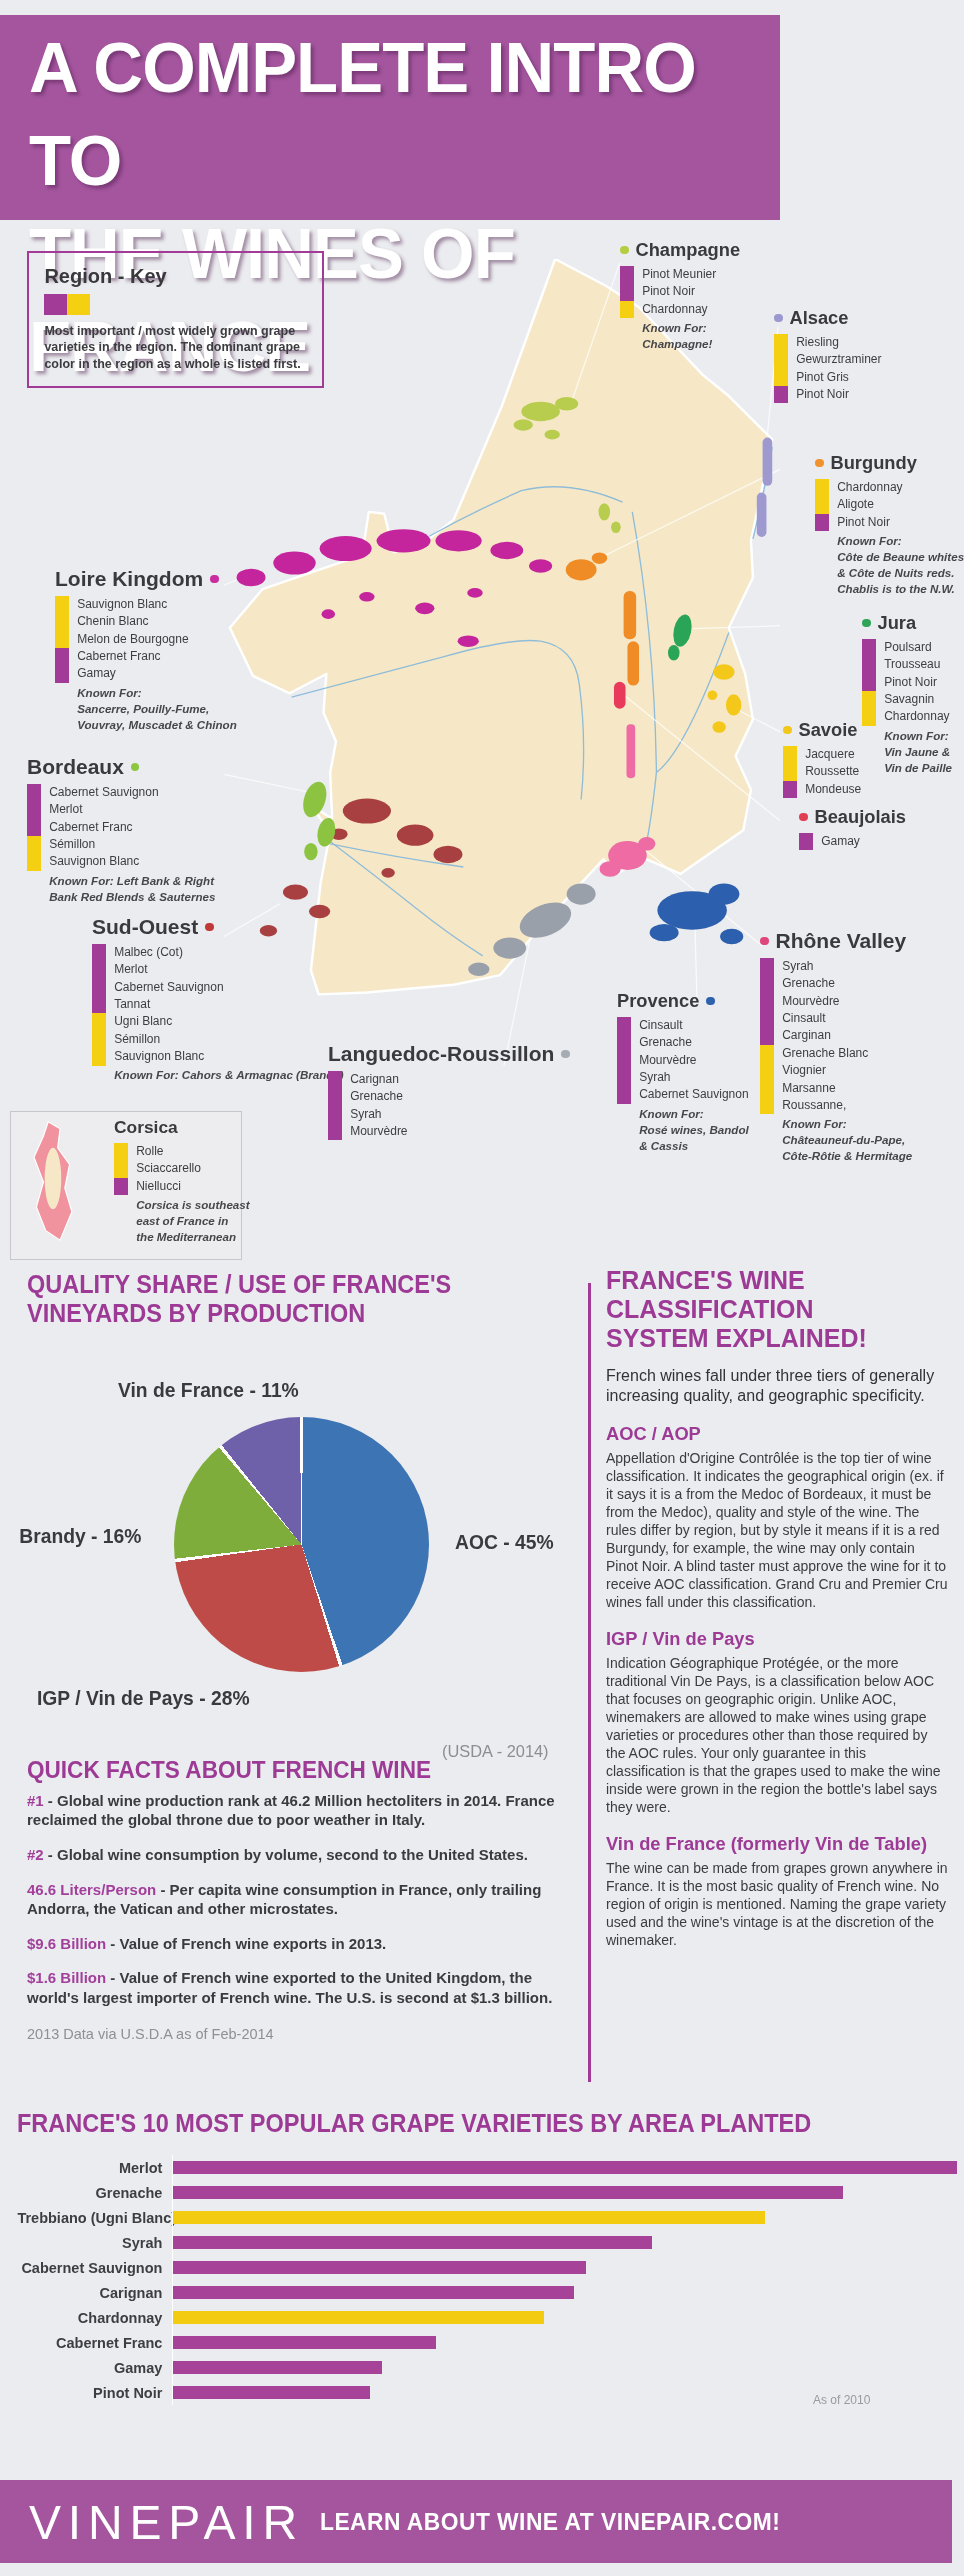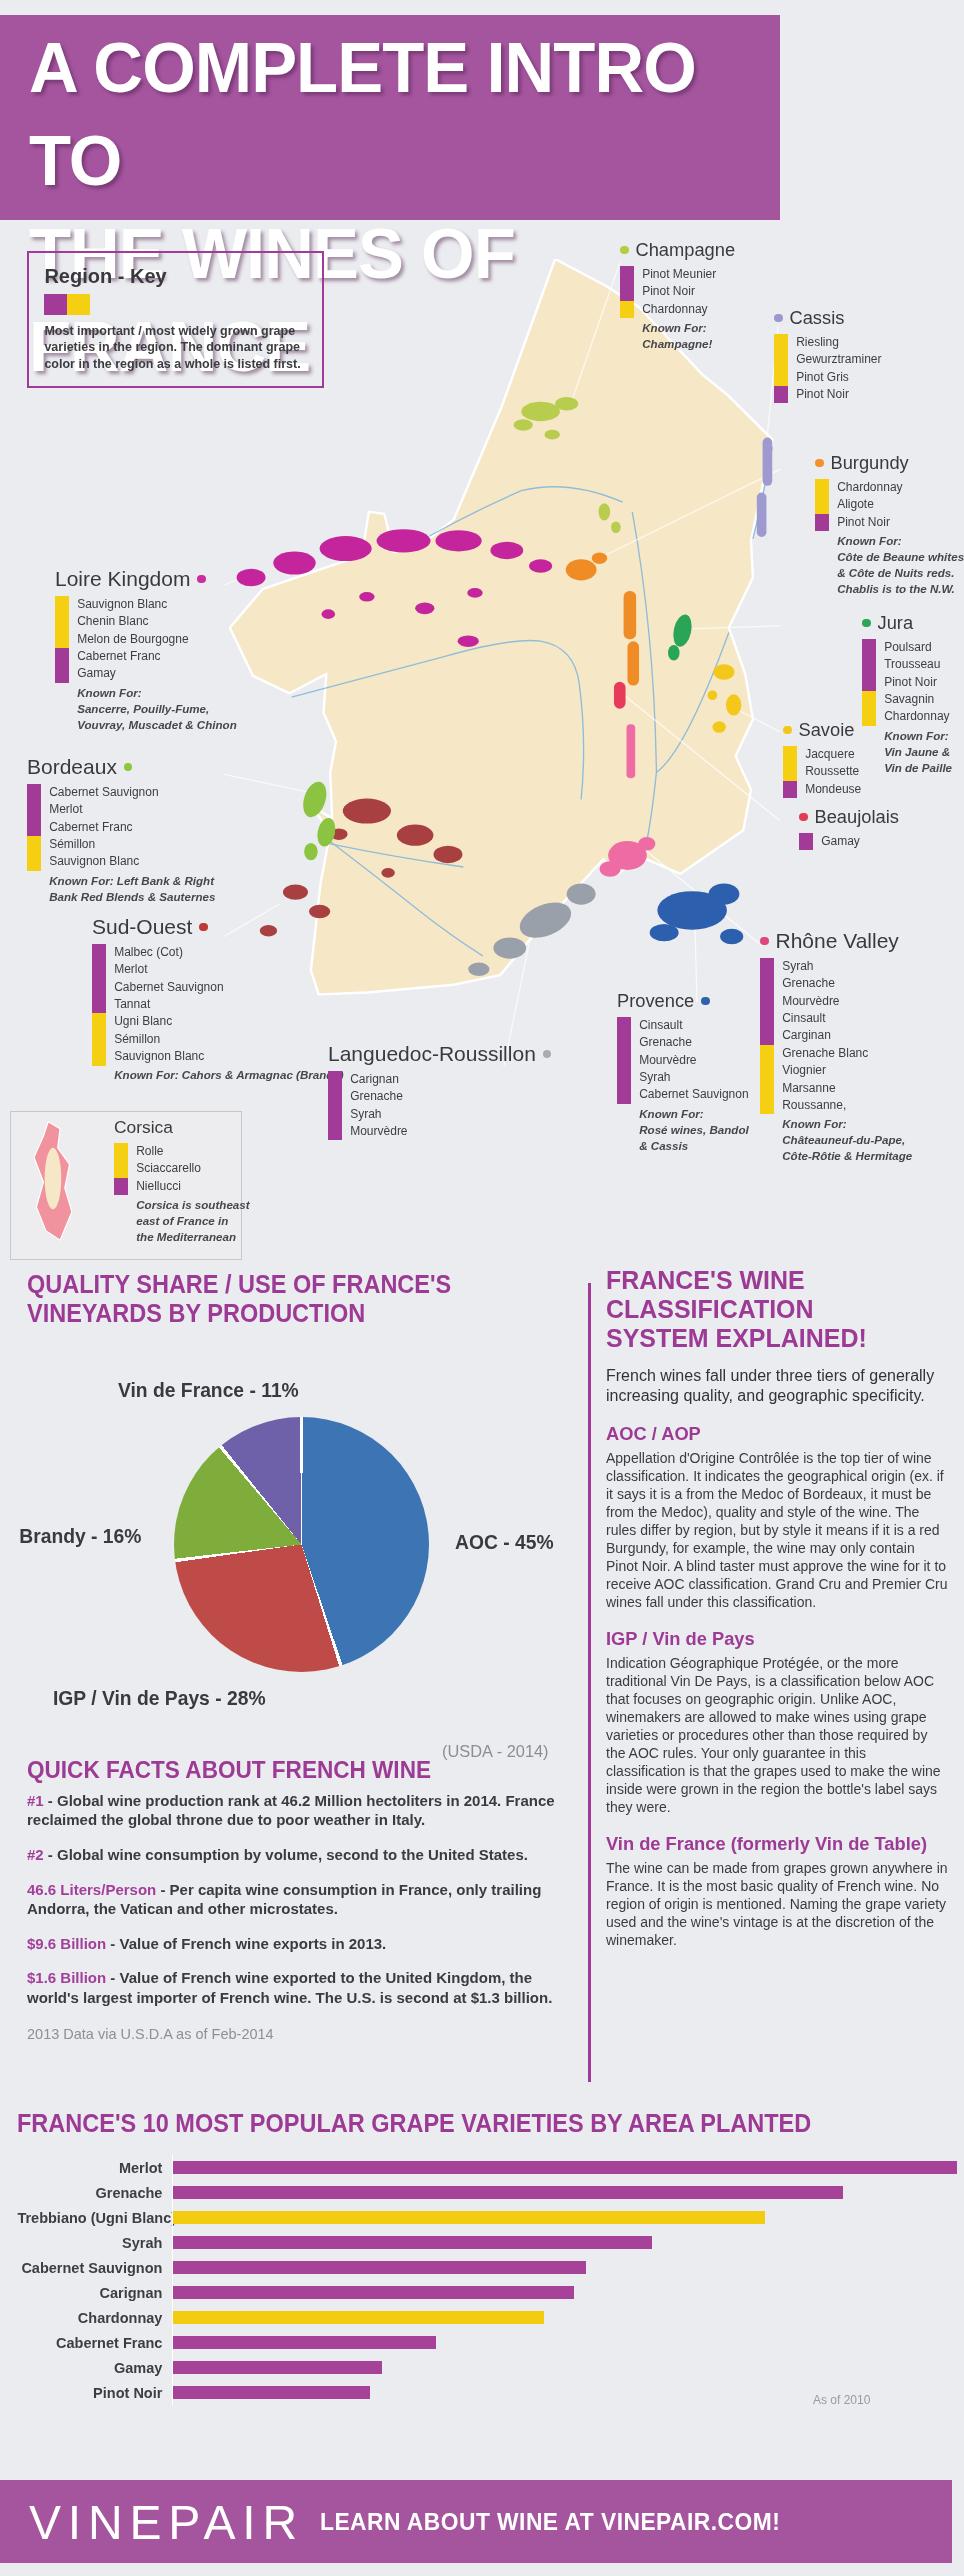--- a/index.html
+++ b/index.html
@@ -17,21 +17,21 @@
   .key-swatches{margin:6.8px 0 7.7px;display:flex;}
   .key-swatches span{width:23px;height:21px;display:inline-block;}
   .key-desc{font-size:12.5px;line-height:16.4px;color:#3c3c40;font-weight:bold;}
   
   .map-svg{position:absolute;left:222px;top:259px;}
   
   .region{position:absolute;}
   .rtitle{display:flex;align-items:center;gap:6.8px;}
   .dot{width:8.7px;height:8.7px;border-radius:50%;flex:0 0 auto;}
   .dotR .dot{order:2;}
-  .rname{font-size:18.3px;font-weight:normal;color:#3a3a3e;white-space:nowrap;}
+  .rname{font-size:18.3px;font-weight:bold;color:#3a3a3e;white-space:nowrap;}
   .big .rname{font-size:21px;}
   .rbody{display:flex;margin-top:4.8px;}
   .gbar{width:13.5px;margin-right:8.7px;display:flex;flex-direction:column;flex:0 0 auto;}
   .gseg{height:17.4px;}
   .gname{height:17.4px;line-height:17.4px;font-size:12px;color:#3e3e42;white-space:nowrap;}
   .known{margin-top:1.9px;font-size:11.6px;line-height:16px;font-style:italic;font-weight:bold;
          color:#47474b;white-space:pre-line;}
   .r-champagne{left:620px;top:239px;}
   .r-alsace{left:774px;top:307px;}
   .r-burgundy{left:815px;top:452px;}
@@ -53,21 +53,21 @@
   .sec-title{position:absolute;font-weight:bold;color:#9c3a95;transform:scaleX(.94);transform-origin:left top;}
   .pie-title{left:27px;top:1270px;font-size:25px;line-height:29px;white-space:pre-line;}
   .facts-title{left:27px;top:1756px;font-size:24px;}
   .bar-title{left:17.4px;top:2109px;font-size:25px;}
   
   .pie{position:absolute;left:174px;top:1417px;width:255px;height:255px;border-radius:50%;}
   .pie-label{position:absolute;font-size:19.3px;font-weight:bold;color:#3a3a3e;white-space:nowrap;}
   .pl-vdf{left:118px;top:1380px;}
   .pl-aoc{left:455px;top:1532px;}
   .pl-brandy{left:19.3px;top:1526px;}
-  .pl-igp{left:53px;top:1688px;text-align:right;}
+  .pl-igp{left:37px;top:1688px;text-align:right;}
   .usda-note{position:absolute;left:442px;top:1742px;font-size:16.4px;color:#8d8d92;}
   
   .divider{position:absolute;left:588px;top:1283px;width:2.9px;height:799px;background:#a23a98;}
   
   .class-col{position:absolute;left:606px;top:1266px;width:342px;}
   .class-col h2{margin:0;font-size:26px;line-height:29px;font-weight:bold;color:#9c3a95;white-space:pre-line;
                 transform:scaleX(.96);transform-origin:left top;}
   .class-intro{margin-top:12.5px;font-size:16px;line-height:20px;font-weight:normal;color:#333337;}
   .class-sec h3{margin:17.4px 0 3.9px;font-size:18.3px;font-weight:bold;color:#9c3a95;}
   .class-sec p{margin:0;font-size:14px;line-height:18px;color:#3c3c40;}
@@ -247,21 +247,21 @@
               <div class="gname">Chardonnay</div>
             </div>
             <div class="known">Known For:
 Champagne!</div>
           </div>
         </div>
       </div>
       <div class="region r-alsace">
         <div class="rtitle">
           <span class="dot" style="background: rgb(155, 152, 207);"></span>
-          <span class="rname">Cassis</span>
+          <span class="rname">Alsace</span>
         </div>
         <div class="rbody">
           <div class="gbar">
 
           <div class="gseg" style="background: rgb(245, 207, 18);"></div>
             <div class="gseg" style="background: rgb(245, 207, 18);"></div>
             <div class="gseg" style="background: rgb(245, 207, 18);"></div>
             <div class="gseg" style="background: rgb(162, 58, 152);"></div>
           </div>
           <div class="gcol">

